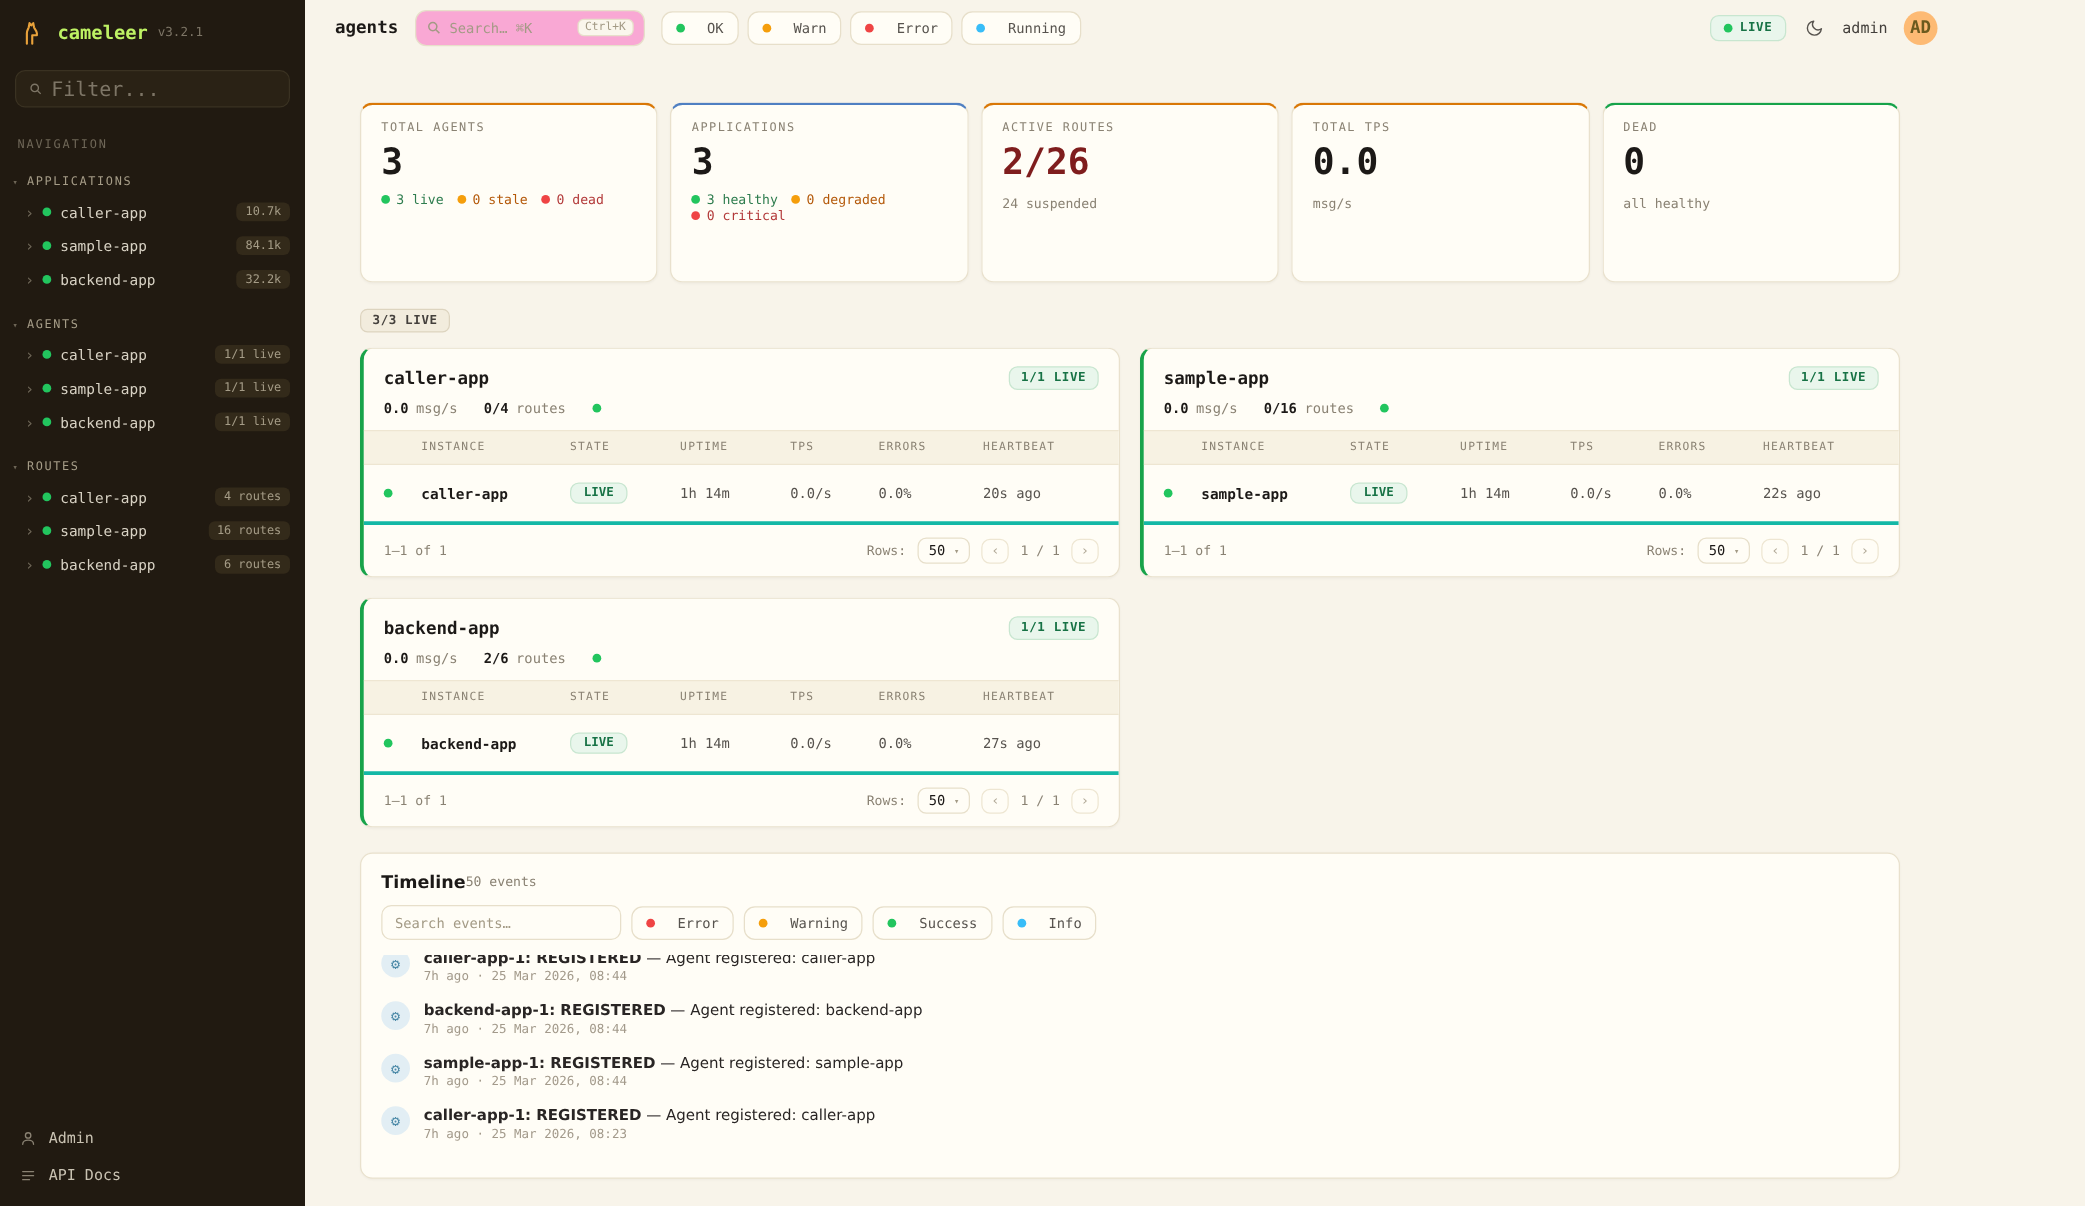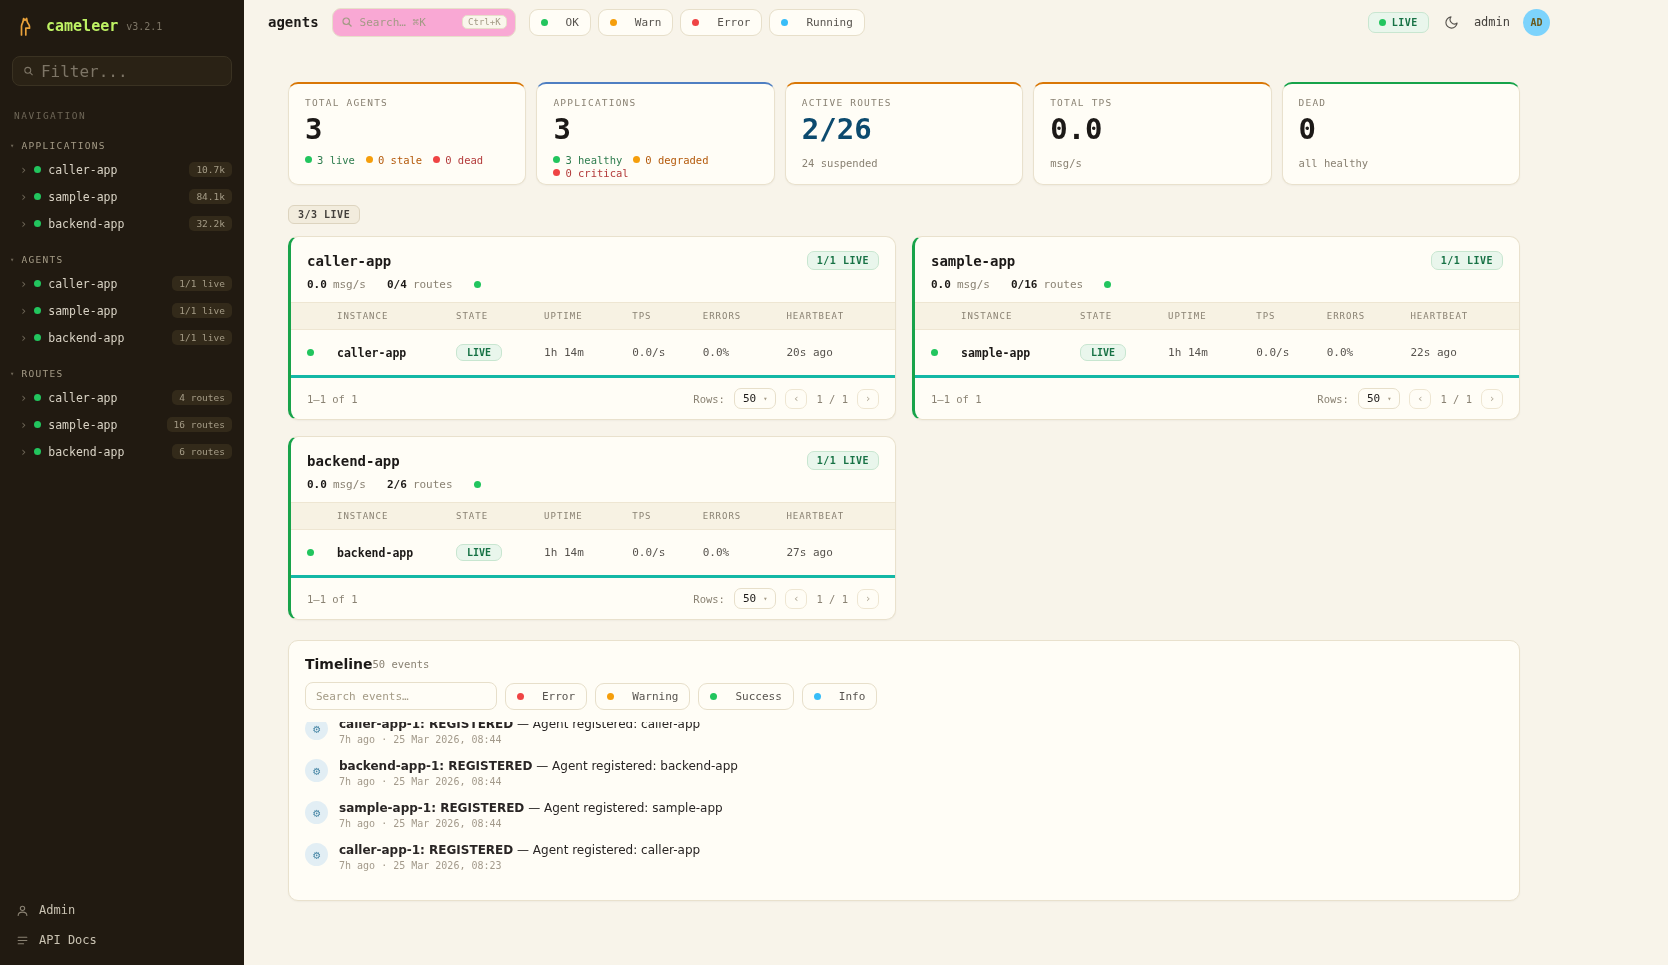--- a/index.html
+++ b/index.html
@@ -47,32 +47,32 @@
   .range-bar{display:flex;align-items:center;background:#f6f1e3;border:1px solid #e7dfca;border-radius:9px;padding:2px;gap:2px}
   .range-btn{border:0;background:transparent;font-size:11px;color:#78716c;padding:4px 11px;border-radius:7px;cursor:pointer;white-space:nowrap}
   .range-btn.active{background:#fffdf6;border:1px solid #e7dfca;color:#1c1917;box-shadow:0 1px 1px rgba(0,0,0,.06);padding:3px 10px}
   .range-date{font-size:11px;color:#57534e;padding:0 12px 0 14px;white-space:nowrap}
   .range-date .muted2{color:#a8a096}
   .top-right{margin-left:auto;display:flex;align-items:center;gap:13px}
   .pill{display:inline-flex;align-items:center;gap:6px;border-radius:7px;font-size:10px}
   .pill-live{background:#e9f6ec;border:1px solid #c8e6d0;color:#177245;padding:4px 10px;font-weight:bold;letter-spacing:.5px}
   .moon-btn{border:0;background:transparent;color:#57534e;cursor:pointer;display:flex;padding:2px}
   .user-name{font-size:12px;color:#44403c}
-  .avatar{width:27px;height:27px;border-radius:50%;background:#7dd3fc;color:#6b5a1e;font-size:10px;font-weight:bold;display:flex;align-items:center;justify-content:center;cursor:pointer}
+  .avatar{width:27px;height:27px;border-radius:50%;background:#fdba74;color:#6b5a1e;font-size:14px;font-weight:bold;display:flex;align-items:center;justify-content:center;cursor:pointer}
 
   
   .content{flex:1;padding:38px 148px 0 44px;overflow:hidden}
 
   .stats-row{display:grid;grid-template-columns:repeat(5,1fr);gap:10px}
-  .stat-card{background:#fffdf6;border:1px solid #e9e1cd;border-top:2px solid #d97706;border-radius:10px;padding:13px 16px;height:103px;box-shadow:0 1px 2px rgba(28,25,23,.04)}
+  .stat-card{background:#fffdf6;border:1px solid #e9e1cd;border-top:2px solid #d97706;border-radius:10px;padding:13px 16px;height:144px;box-shadow:0 1px 2px rgba(28,25,23,.04)}
   .stat-card.accent-blue{border-top-color:#4f7fc2}
   .stat-card.accent-green{border-top-color:#16a34a}
   .stat-label{font-size:9.5px;letter-spacing:1.2px;color:#8a8273}
   .stat-value{font-size:29px;font-weight:bold;margin-top:6px;line-height:1.1}
-  .stat-value.orange{color:#0c4a6e}
+  .stat-value.orange{color:#7f1d1d}
   .stat-subs{display:flex;flex-wrap:wrap;column-gap:11px;row-gap:1px;margin-top:8px;font-size:10.5px}
   .stat-sub{display:inline-flex;align-items:center;gap:5px;white-space:nowrap}
   .sub-green{color:#2f7d4f}.sub-amber{color:#b4590a}.sub-red{color:#b33a3a}
   .stat-subtext{margin-top:11px;font-size:10.5px;color:#8a8273}
 
   .overview-row{margin:18px 0 12px}
   .overview-pill{display:inline-block;background:#f2ecdd;border:1px solid #ddd4bf;border-radius:6px;font-size:10px;font-weight:bold;color:#44403c;padding:3px 9px;letter-spacing:.5px}
 
   .apps-grid{display:grid;grid-template-columns:1fr 1fr;gap:16px}
   .app-card{background:#fffdf6;border:1px solid #e9e1cd;border-left:3px solid #18a34a;border-radius:10px;box-shadow:0 1px 2px rgba(28,25,23,.04);overflow:hidden;display:flex;flex-direction:column;min-height:183px}

